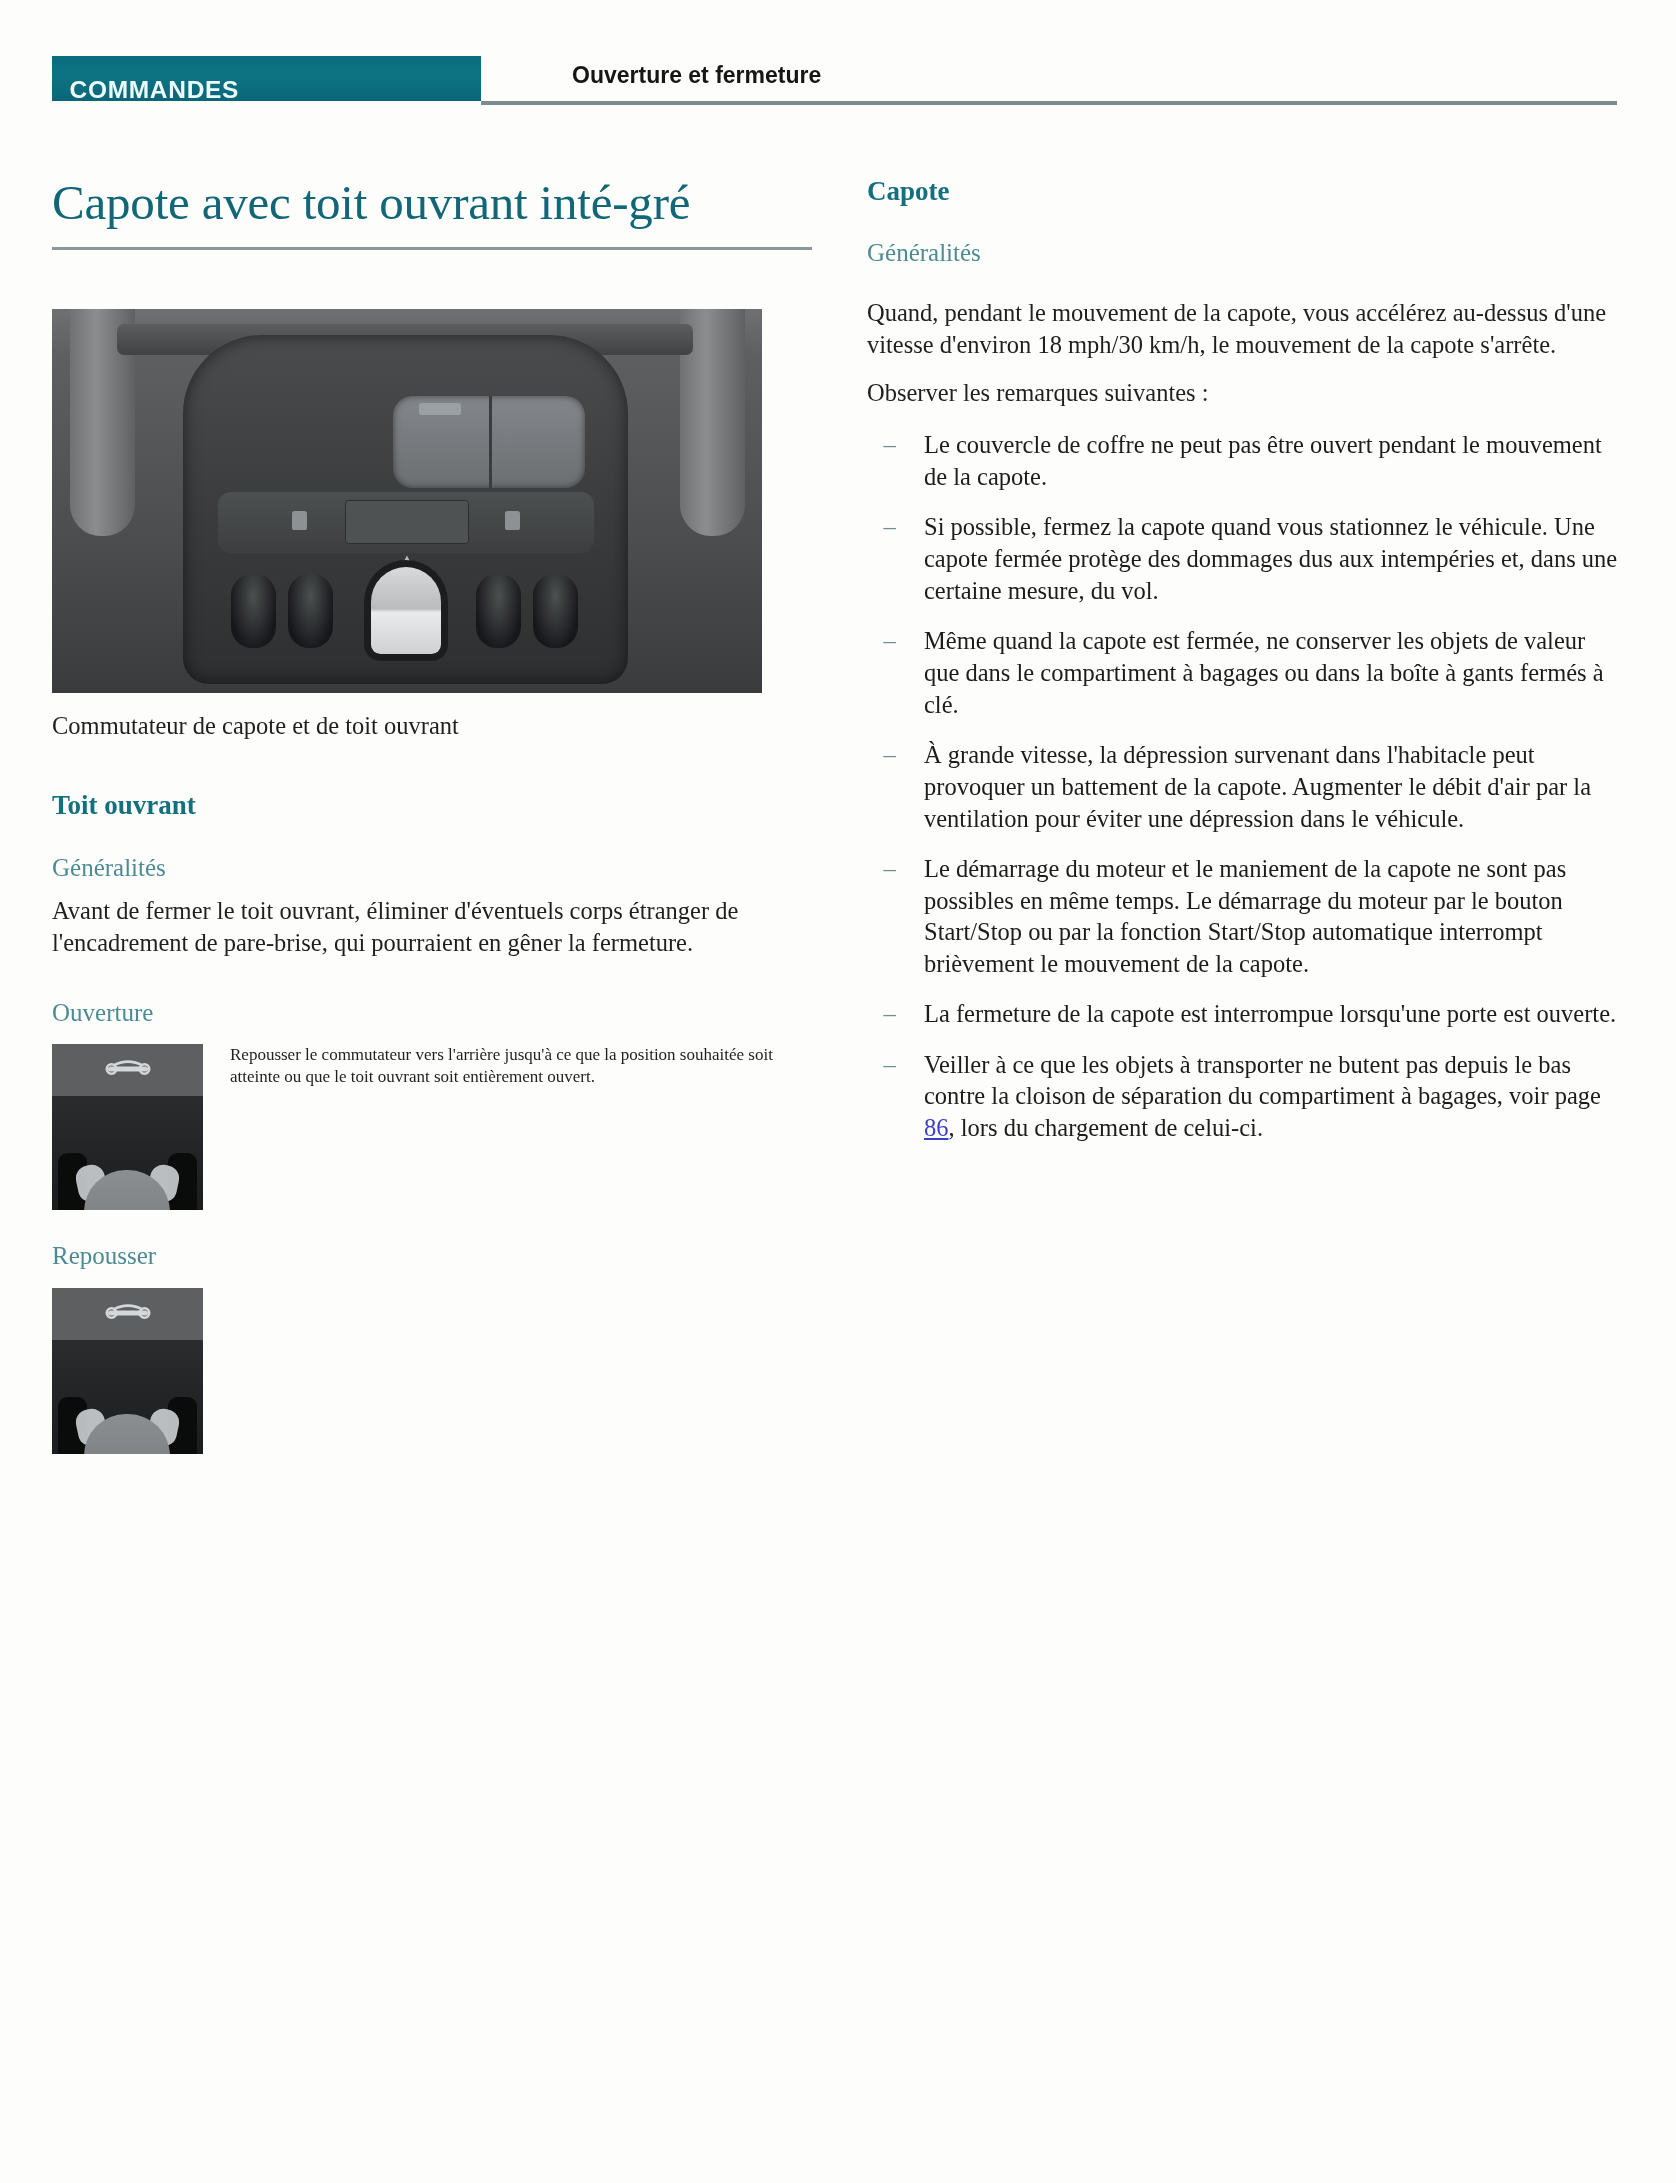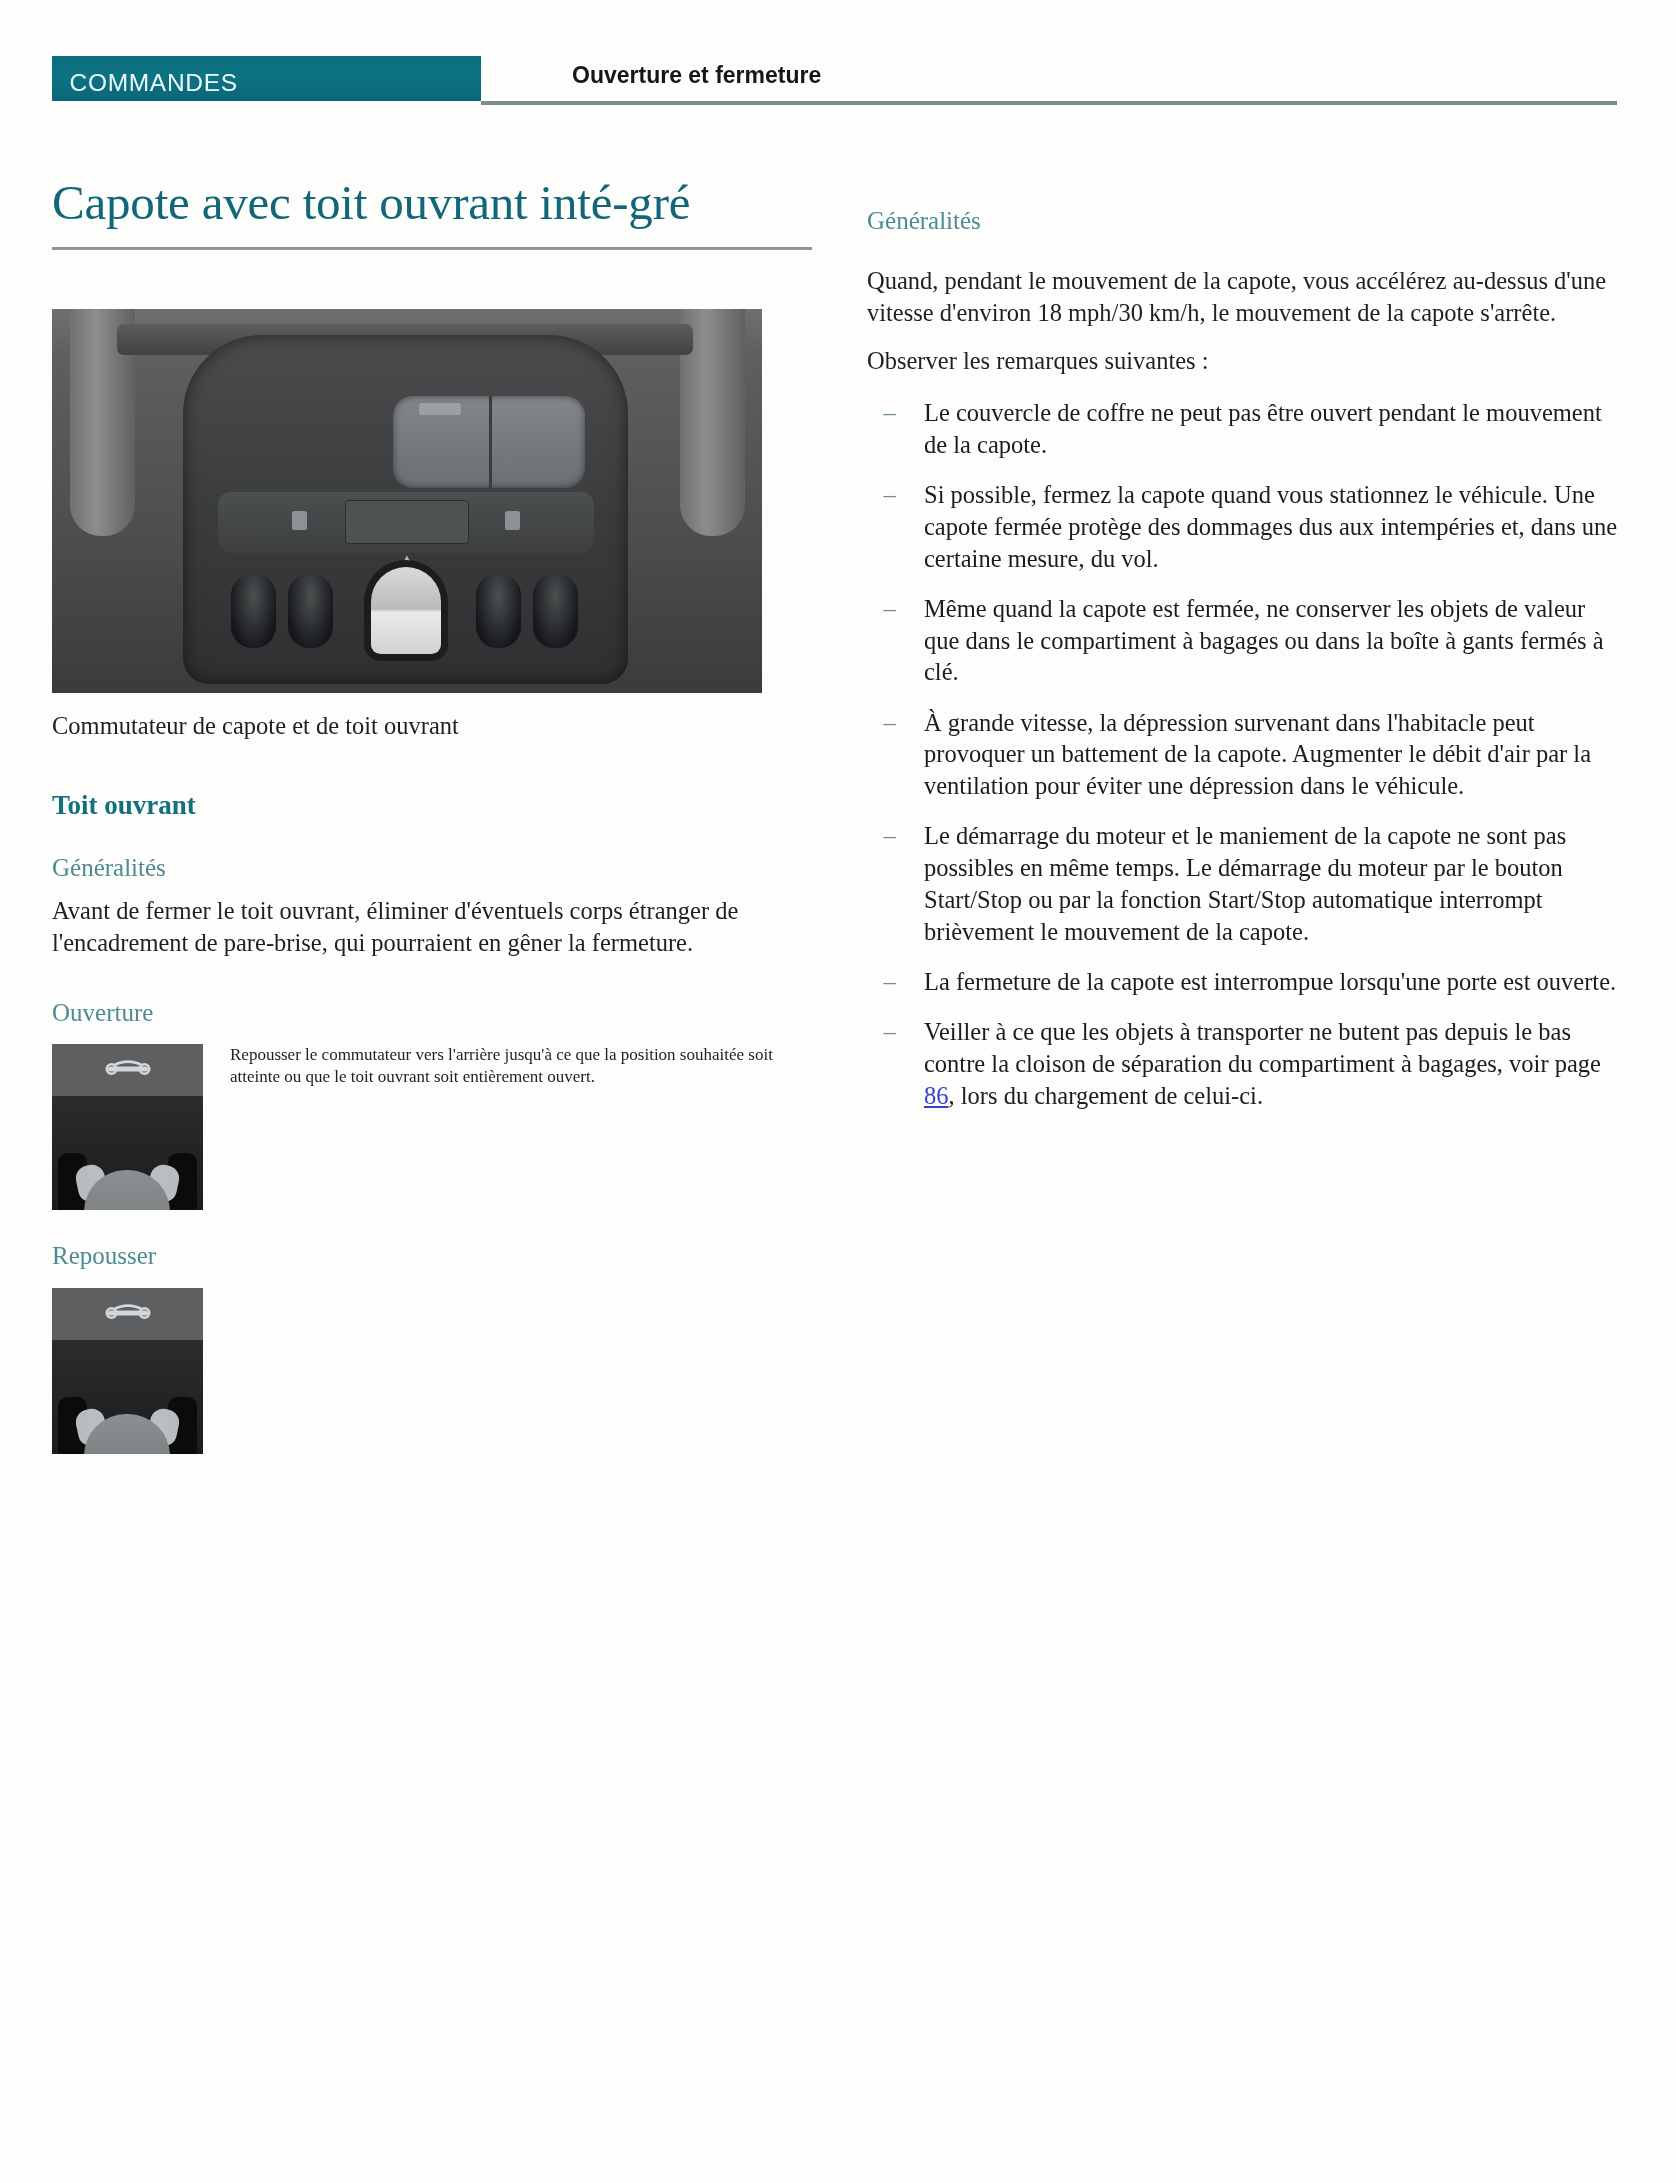--- a/index.html
+++ b/index.html
@@ -35,23 +35,23 @@
     left: 0;
     top: 0;
     width: 429px;
     height: 45px;
     background: linear-gradient(180deg, #0b6d7d 0%, #0d7384 45%, #0a6677 100%);
     box-sizing: border-box;
   }
   .header-chapter-label {
     position: absolute;
     left: 17.5px;
-    top: 13px;
+    top: 20px;
     font-family: "Liberation Sans", "DejaVu Sans", sans-serif;
-    font-weight: normal;
+    font-weight: bold;
     font-size: 24.5px;
     letter-spacing: 0.7px;
     color: #ecfbfd;
     white-space: nowrap;
   }
   .header-section {
     position: absolute;
     left: 520px;
     top: 6.1px;
     font-family: "Liberation Sans", "DejaVu Sans", sans-serif;
@@ -390,20 +390,21 @@
           <div class="th-hl-r"></div>
           <div class="th-rocker"></div>
         </div>
       </div>
     </div>
 
   </div>
 
   <div class="col col-right">
 
+    <h2 class="doc-h2">Capote</h2>
 
     <div class="sp-70"></div>
 
     <h3 class="doc-h3">Généralités</h3>
 
     <div class="sp-28"></div>
 
 
     <div class="sp-38"></div>
 

